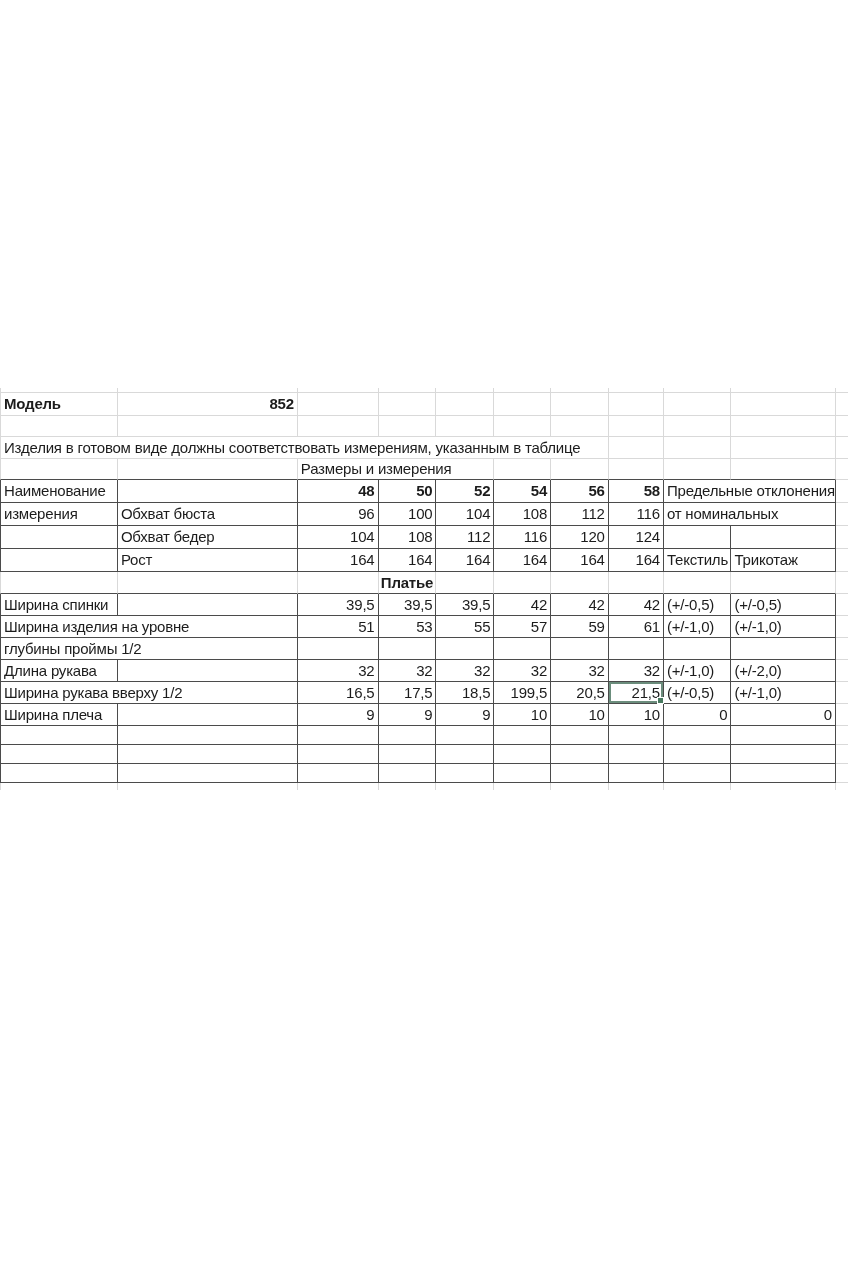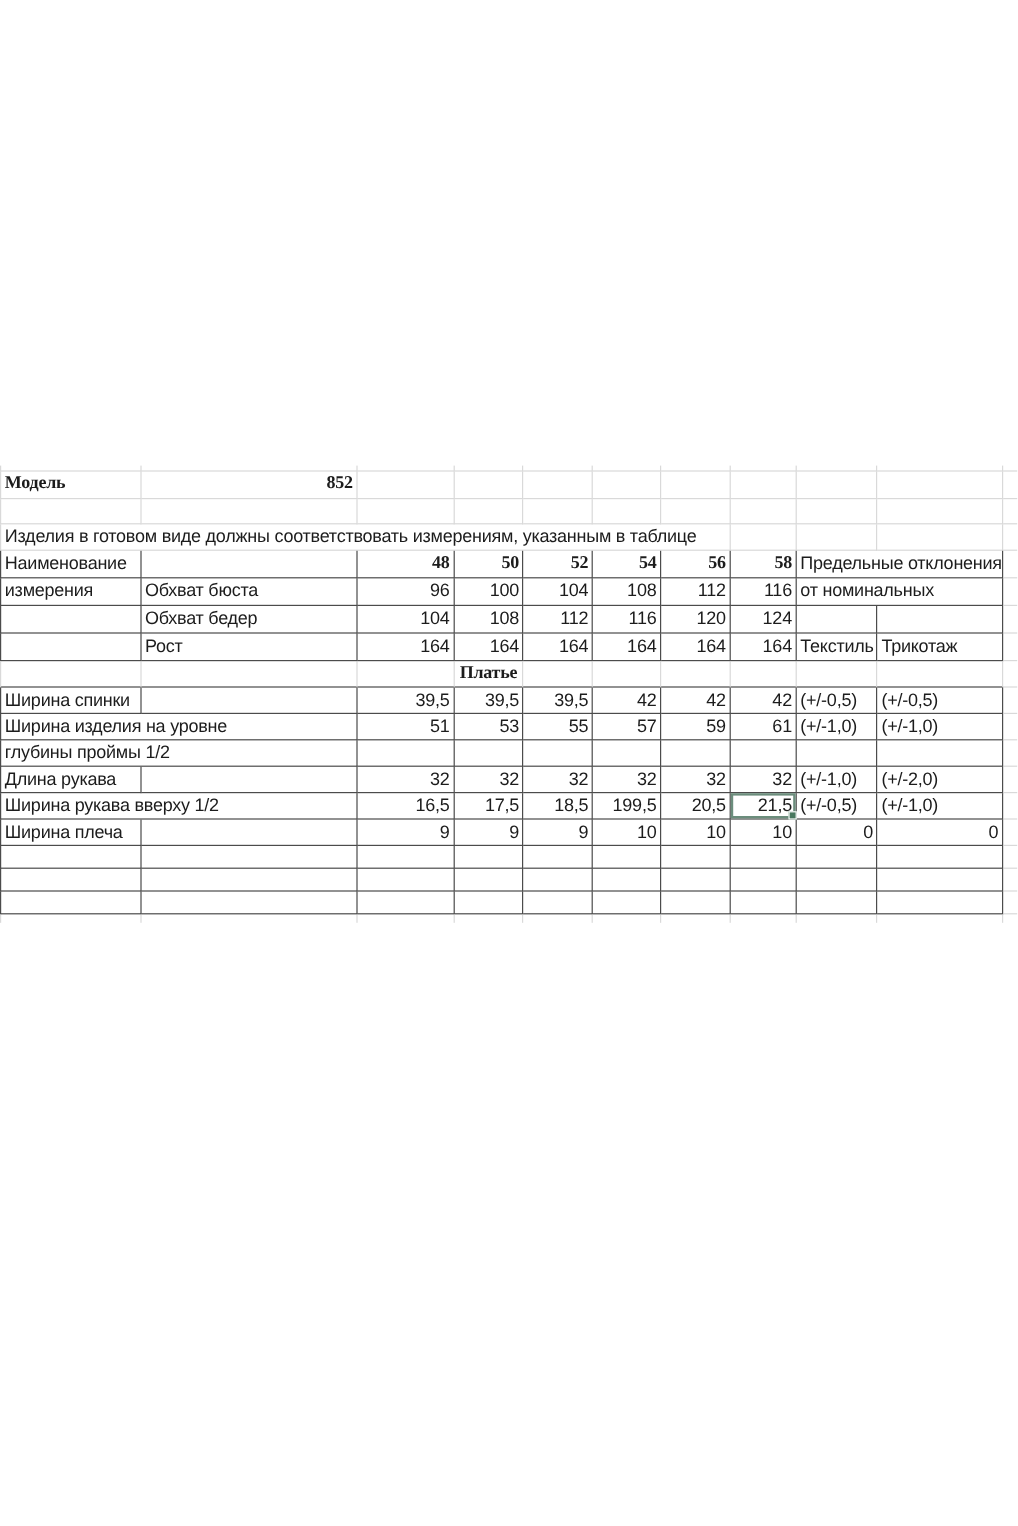--- a/index.html
+++ b/index.html
@@ -8,21 +8,21 @@
     --sel:#6b8d7c;
     --txt:#1c1c1c;
   }
   html,body{margin:0;padding:0;background:#fff;}
   .page{position:relative;width:848px;height:1272px;background:#ffffff;overflow:hidden;
         font-family:"Liberation Sans","DejaVu Sans",sans-serif;color:var(--txt);}
   .sheet{position:absolute;left:0;top:388px;}
   table{border-collapse:separate;border-spacing:0;table-layout:fixed;}
   td{box-sizing:border-box;padding:0;font-size:15px;letter-spacing:-0.2px;line-height:1.15;
      vertical-align:middle;white-space:nowrap;overflow:visible;}
-  .b{font-weight:bold;font-family:Liberation Serif, serif;}
+  .b{font-weight:bold;}
   .lbl{text-align:left;padding-left:3px;}
   .num{text-align:right;padding-right:3px;}
   .ctr{text-align:center;margin-top:16px;}
   .fr{border-right:1px solid var(--grid);}
   .fb{border-bottom:1px solid var(--grid);}
   .fl{border-left:1px solid var(--grid);}
   .sr{border-right:1px solid var(--line);}
   .sb{border-bottom:1px solid var(--line);}
   .sl{border-left:1px solid var(--line);}
   tr.h5>td{height:5px;} tr.h7>td{height:7px;}
@@ -97,20 +97,31 @@
       </tr>
 
       <tr class="h22">
         <td colspan="7" class="lbl fl fr fb">Изделия в готовом виде должны соответствовать измерениям, указанным в таблице</td>
         <td class="fr fb"></td>
             <td class="fr fb"></td>
             <td class="fr fb"></td>
             <td class="fb"></td>
       </tr>
 
+      <tr class="h21">
+        <td class="fl fr sb"></td>
+            <td class="fr sb"></td>
+        <td colspan="3" class="lbl fr sb">Размеры и измерения</td>
+        <td class="fr sb"></td>
+            <td class="fr sb"></td>
+            <td class="fr sb"></td>
+            <td class="fr sb"></td>
+            <td class="fr sb"></td>
+            <td class="fb"></td>
+      </tr>
 
       <tr class="h23">
         <td class="lbl sl sr sb">Наименование</td>
         <td class="sr sb"></td>
         <td class="num b sr sb">48</td>
         <td class="num b sr sb">50</td>
         <td class="num b sr sb">52</td>
         <td class="num b sr sb">54</td>
         <td class="num b sr sb">56</td>
         <td class="num b sr sb">58</td>

